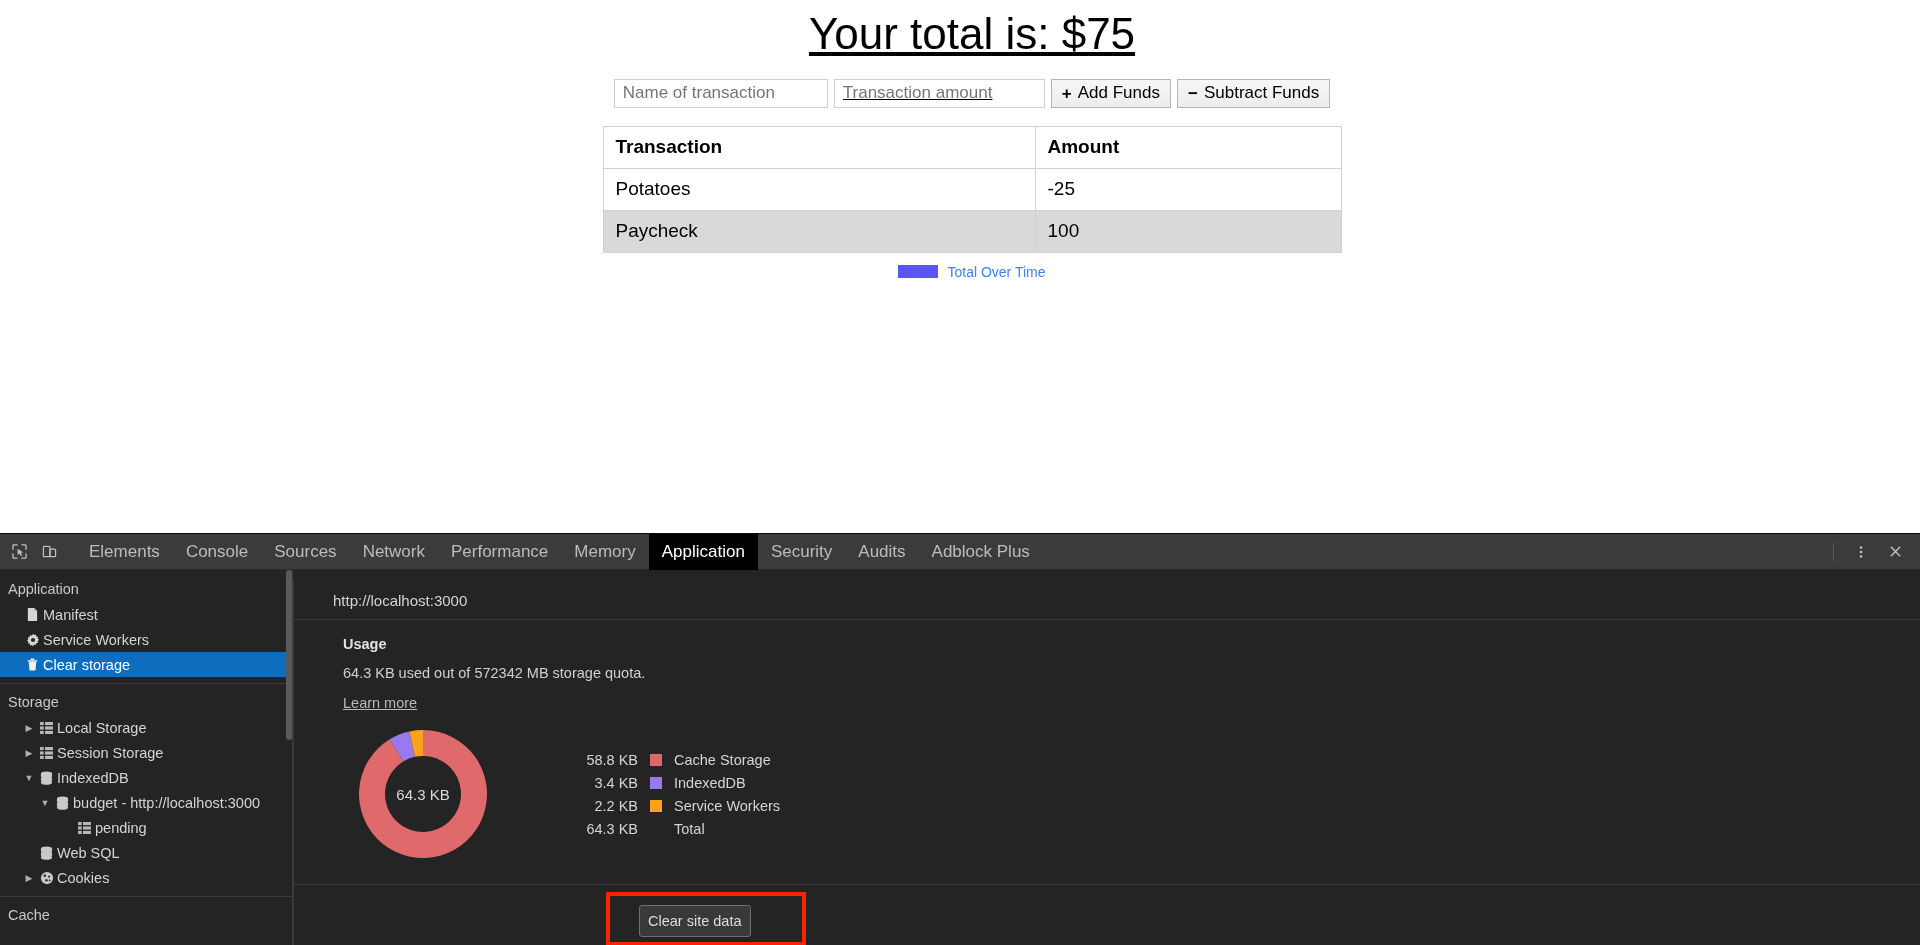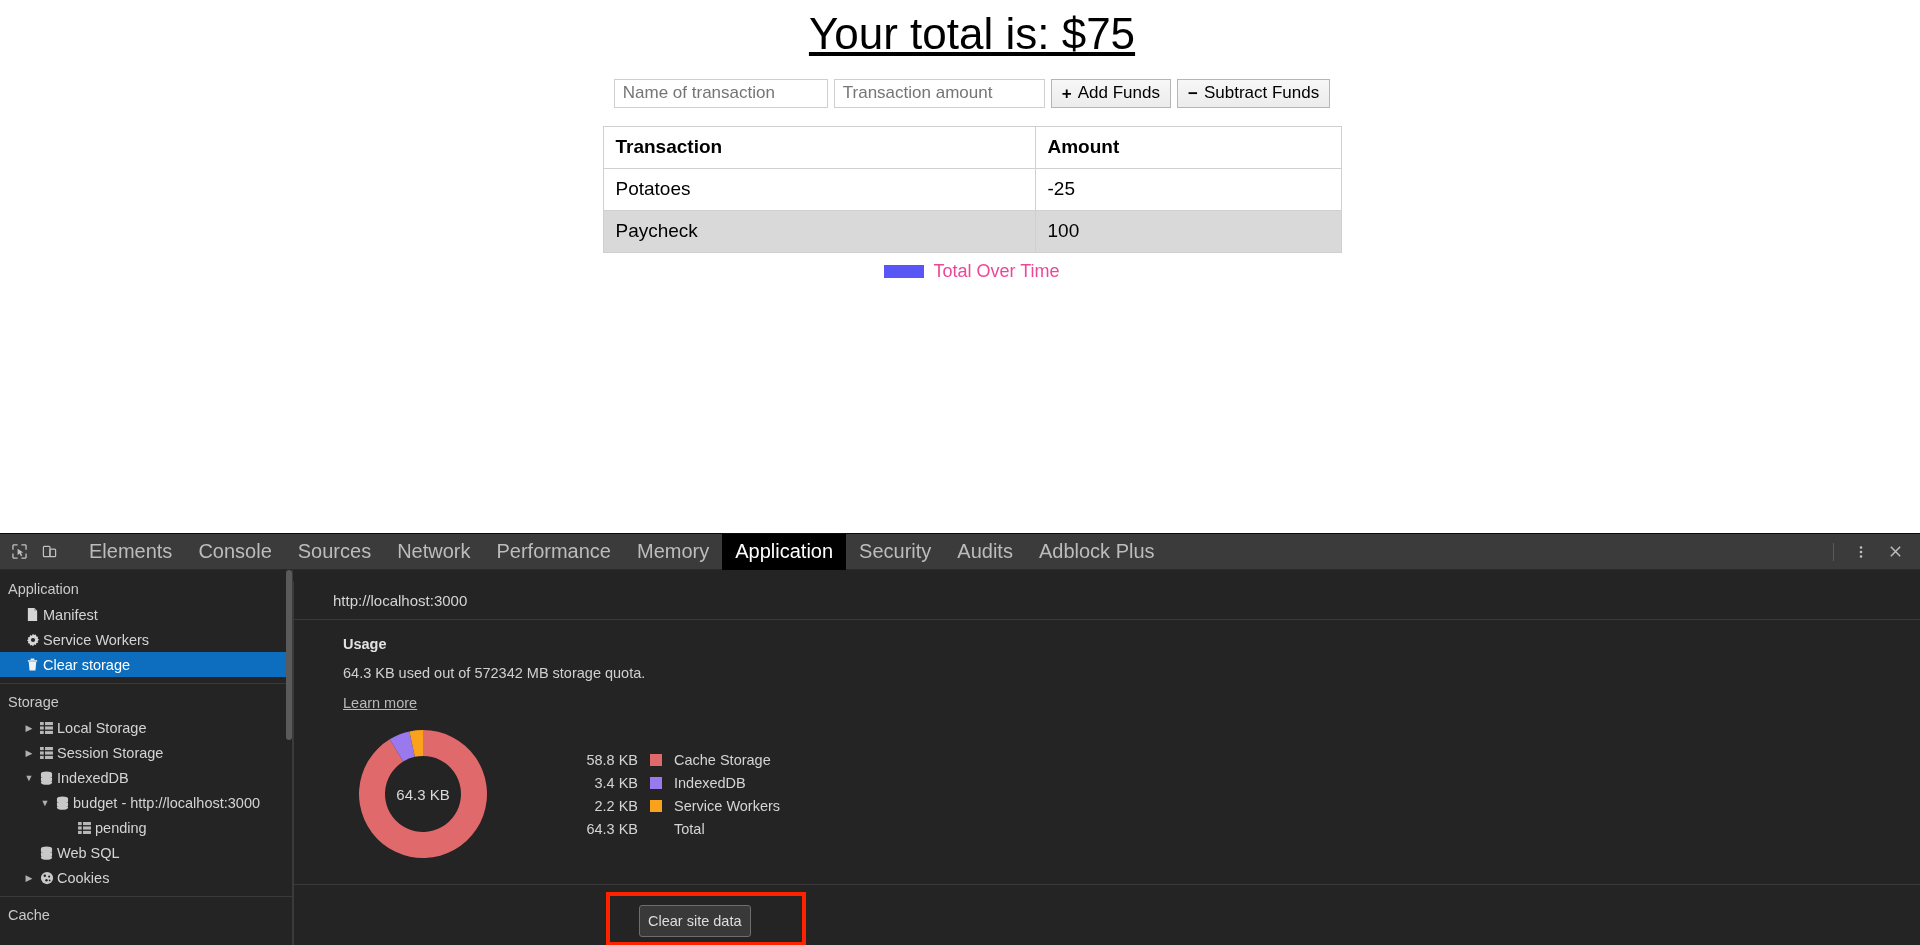--- a/index.html
+++ b/index.html
@@ -41,21 +41,21 @@
     font-family:"Liberation Sans", sans-serif;
     font-size:17px;
     color:#000;
     background:#fff;
     border:1px solid #cfcfcf;
     padding:4px 8px;
     height:29px;
     outline:none;
   }
   #tx-name  { width:214px; }
-  #tx-amount{ width:211px; }
+  #tx-amount{ width:211px;text-decoration:underline; }
   .fund-btn {
     font-family:"Liberation Sans", sans-serif;
     font-size:17px;
     color:#000;
     background:linear-gradient(#f7f7f7,#ececec);
     border:1px solid #b5b5b5;
     height:29px;
     padding:0 10px;
     display:flex; align-items:center; gap:6px;
     cursor:pointer;
@@ -93,21 +93,21 @@
     height:270px;
     margin-top:8px;
   }
   #chart-legend {
     position:absolute;
     left:0; top:0; width:100%;
     display:flex; justify-content:center; align-items:center; gap:9px;
     height:22px;
   }
   #chart-legend .swatch { width:40px; height:13px; background:#5a55f5; display:block; }
-  #chart-legend .lbl { font-size:18px; color:#ec4899; font-family:"Liberation Sans", sans-serif; }
+  #chart-legend .lbl { font-size:14px; color:#3b82f6; font-family:"Liberation Sans", sans-serif; }
 
   
   #devtools {
     position:absolute; left:0; top:533px; width:1920px; height:412px;
     background:#242424;
     color:#d4d4d4;
     font-family:"Liberation Sans", sans-serif;
     display:flex; flex-direction:column;
     border-top:1px solid #0b0b0b;
   }
@@ -121,21 +121,21 @@
   .dt-icon-btn {
     width:30px; height:30px;
     display:flex; align-items:center; justify-content:center;
     cursor:pointer;
   }
   .dt-icon-btn svg { display:block; }
   #dt-tabs { display:flex; align-items:stretch; height:36px; margin-left:12px; }
   .dt-tab {
     display:flex; align-items:center;
     padding:0 13px;
-    font-size:20px;
+    font-size:17px;
     color:#bcbcbc;
     cursor:pointer;
     height:36px;
   }
   .dt-tab.active { background:#000000; color:#ffffff; }
   #dt-toolbar-right { margin-left:auto; display:flex; align-items:center; padding-right:10px; gap:4px; }
   .dt-sep { width:1px; height:18px; background:#5a5a5a; margin:0 8px; }
 
   #dt-body { flex:1; display:flex; min-height:0; }
 

